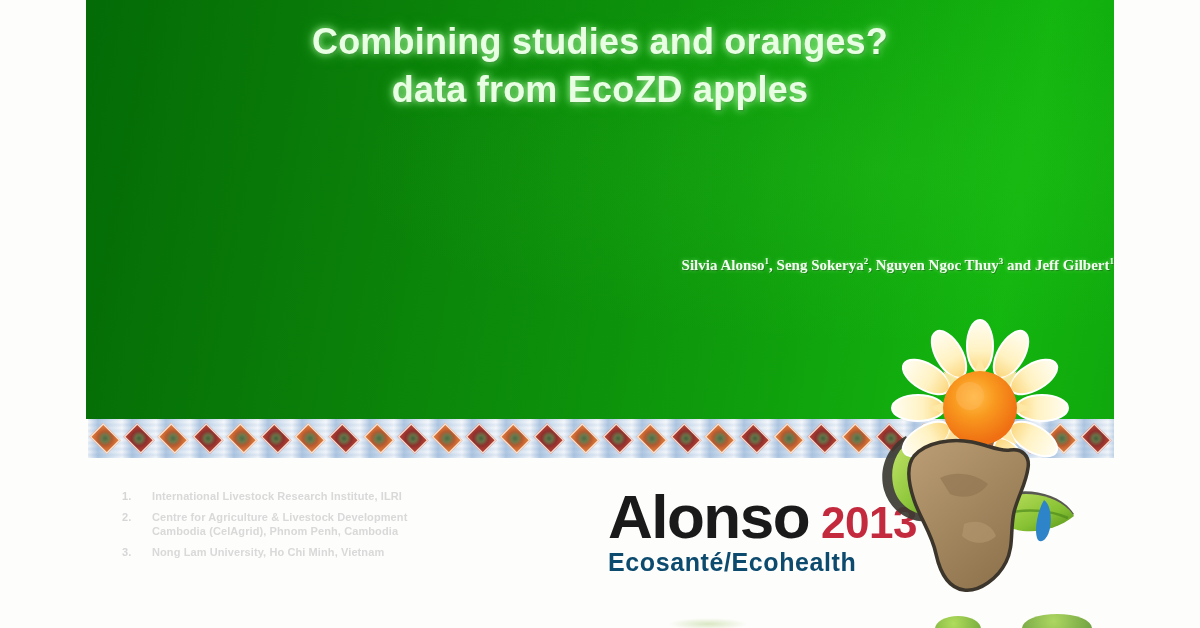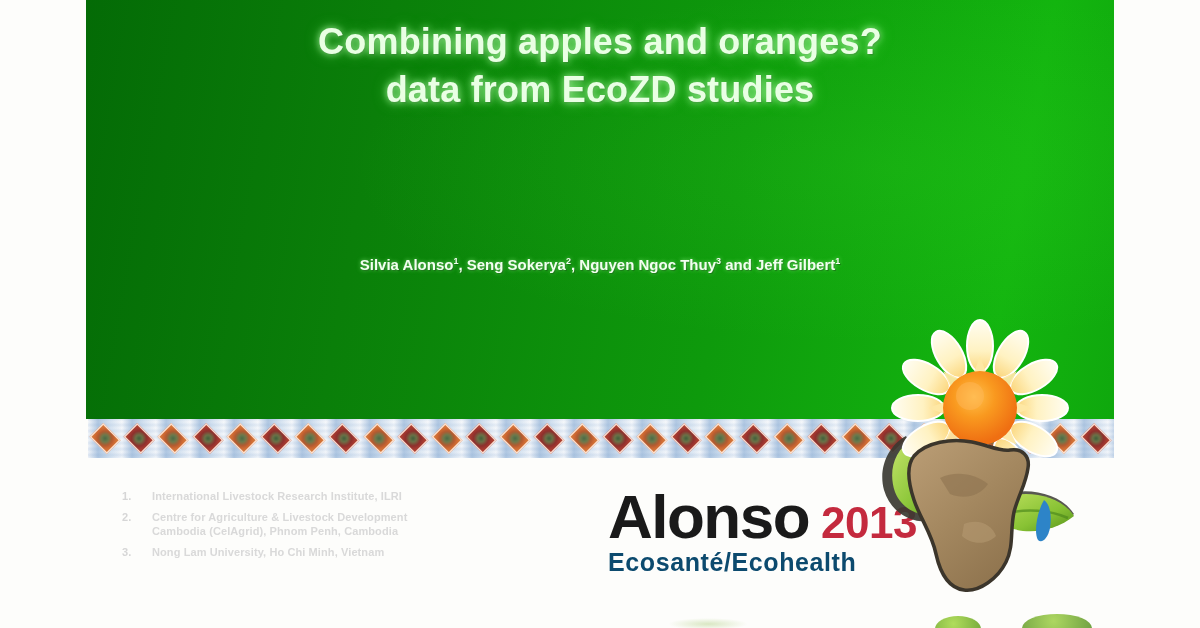--- a/index.html
+++ b/index.html
@@ -60,27 +60,28 @@
        0 0 7px rgba(180,255,170,0.85),
        0 0 14px rgba(140,255,130,0.55),
        1px 1px 2px rgba(0,60,0,0.55);
     white-space: nowrap;
   }
 
   #authors-line {
     position: absolute;
     left: 0; right: 0;
     top: 256px;
-    text-align: center;
+    text-align: right;
     z-index: 3;
     font-size: 15px;
     font-weight: bold;
     color: #f2fff0;
     text-shadow: 0 0 4px rgba(160,255,150,0.7), 1px 1px 1px rgba(0,50,0,0.5);
     white-space: nowrap;
+    font-family: Liberation Serif, serif;
   }
   #authors-line sup { font-size: 9px; vertical-align: super; }
 
   
   #border-strip {
     position: absolute;
     left: 88px;
     top: 419px;
     width: 1026px;
     height: 39px;
@@ -230,22 +231,22 @@
   }
 </style>
 </head>
 <body>
 
 <div id="slide">
 
   <div id="green-panel">
 
     <div id="title-block">
-      <span class="title-line">Combining apples and oranges?</span>
-      <span class="title-line">data from EcoZD studies</span>
+      <span class="title-line">Combining studies and oranges?</span>
+      <span class="title-line">data from EcoZD apples</span>
     </div>
 
     <div id="authors-line">
       <span>Silvia Alonso</span><sup>1</sup><span>, </span><span>Seng Sokerya</span><sup>2</sup><span>, </span><span>Nguyen Ngoc Thuy</span><sup>3</sup><span> and </span><span>Jeff Gilbert</span><sup>1</sup>
     </div>
 
   </div>
 
   <div id="border-strip">
     <div class="weave"></div>

